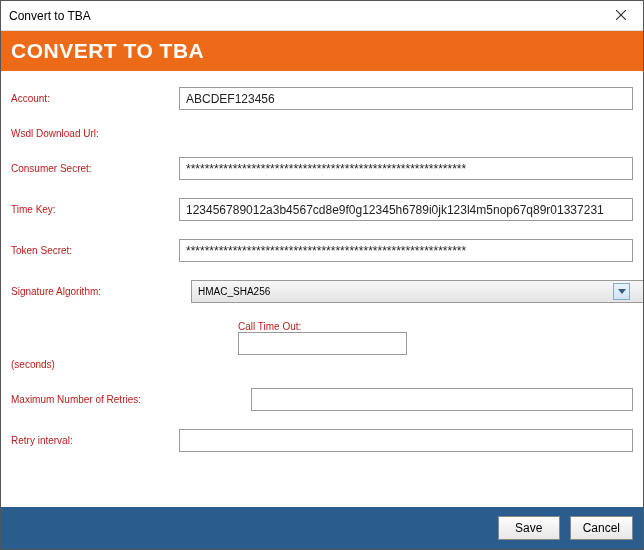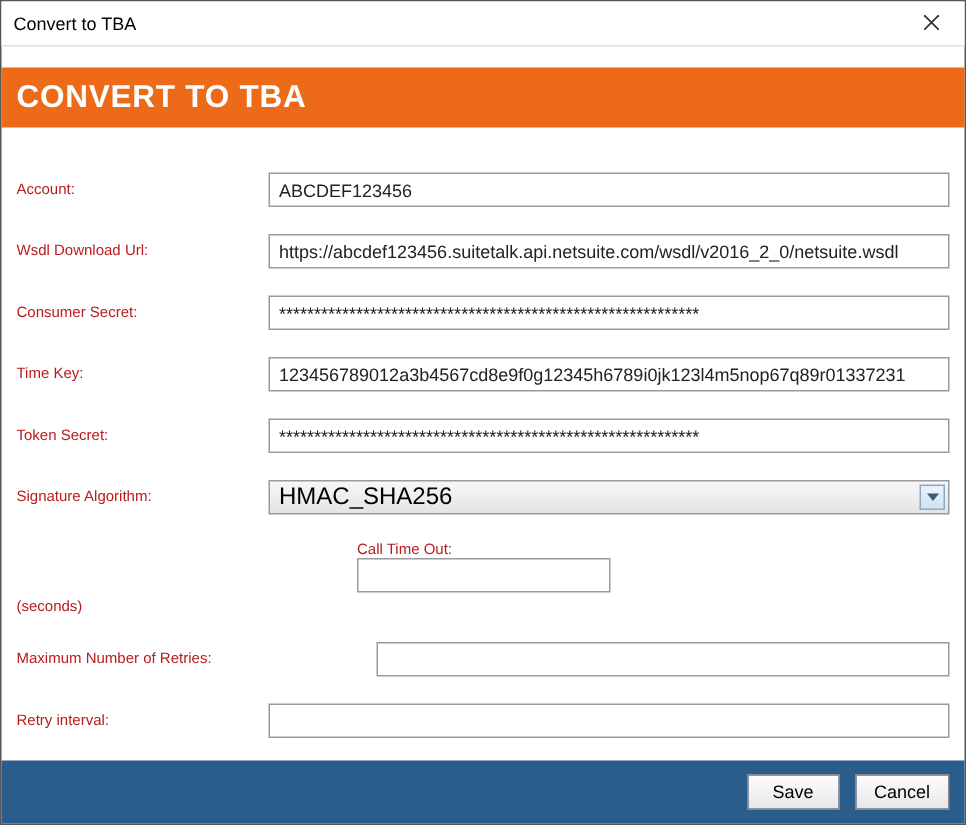--- a/index.html
+++ b/index.html
@@ -10,21 +10,20 @@
     color: #333;
     background: #fff;
   }
   .window {
     width: 644px;
     height: 550px;
     border: 1px solid #555;
     display: flex;
     flex-direction: column;
     position: relative;
-    gap: 14px;
   }
   .titlebar {
     height: 30px;
     background: #fff;
     border-bottom: 1px solid #ddd;
     display: flex;
     align-items: center;
     justify-content: space-between;
     padding-left: 8px;
   }
@@ -85,24 +84,25 @@
   }
   .select-wrap {
     position: relative;
     width: 100%;
   }
   .select-wrap select {
     width: 100%;
     height: 23px;
     border: 1px solid #9a9a9a;
     background: linear-gradient(#f7f7f7,#e4e4e4);
-    font-size: 16px;
+    font-size: 10px;
     font-family: inherit;
     padding: 2px 6px;
     appearance: none;
+    margin-left: 12px;
     -webkit-appearance: none;
     -moz-appearance: none;
   }
   .select-caret {
     position: absolute;
     right: 3px; top: 3px;
     width: 17px; height: 17px;
     border: 1px solid #8aa9c7;
     background: linear-gradient(#eaf3fb,#cfe3f5);
     display: flex; align-items: center; justify-content: center;
@@ -176,21 +176,20 @@
 
   <div class="content">
 
     <div class="row">
       <div class="label">Account:</div>
       <div class="field"><input type="text" value="ABCDEF123456" style=""></div>
     </div>
 
     <div class="row">
       <div class="label">Wsdl Download Url:</div>
-      <div class="field"><input type="text" value="https://abcdef123456.suitetalk.api.netsuite.com/wsdl/v2016_2_0/netsuite.wsdl" style=""></div>
     </div>
 
 
     <div class="row">
       <div class="label">Consumer Secret:</div>
       <div class="field"><input type="text" value="************************************************************" style=""></div>
     </div>
 
     <div class="row">
       <div class="label">Time Key:</div>

